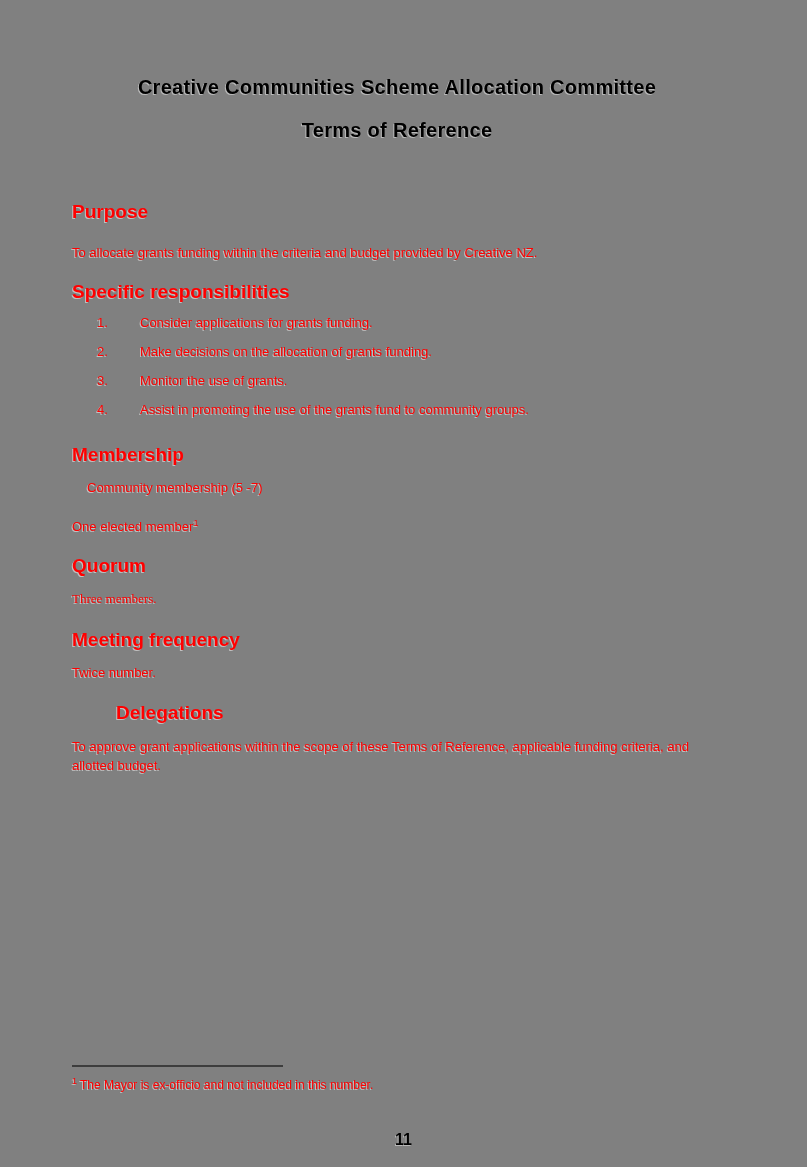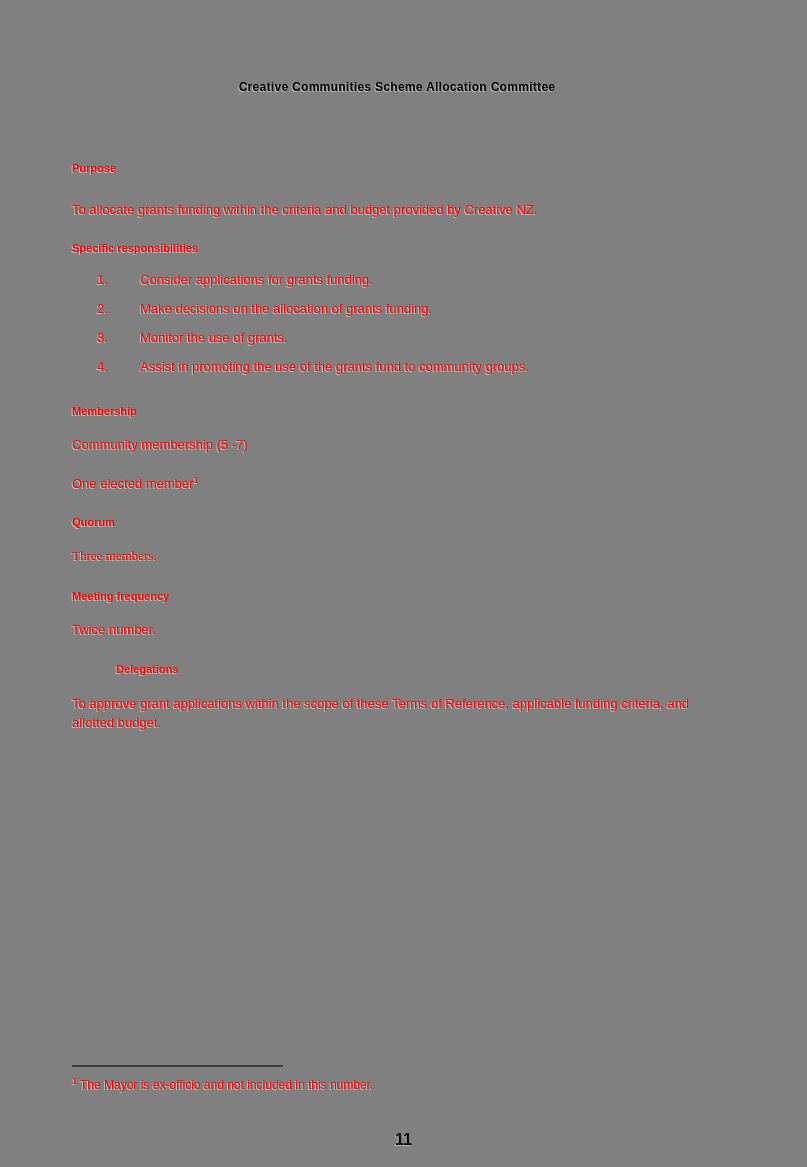--- a/index.html
+++ b/index.html
@@ -22,34 +22,34 @@
   }
   .content {
     position: absolute;
     left: 72px; top: 0;
     width: 650px;
   }
   
   .doc-title {
     color: var(--ink);
     font-weight: bold;
-    font-size: 12px;
+    font-size: 20px;
     line-height: 20px;
     text-align: center;
     letter-spacing: 0.3px;
     text-shadow: -1px 1px 0 rgba(255,255,255,0.45);
   }
   .t1 { margin-top: 77px; }
   .t2 { margin-top: 23px; }
 
   .red { color: var(--red); text-shadow: -1px 1px 0 rgba(255,255,255,0.5); }
 
   .h-sec {
     font-weight: bold;
-    font-size: 11px;
+    font-size: 19px;
     line-height: 17px;
   }
   .body-line {
     font-size: 13px;
     line-height: 18px;
   }
   .h-purpose      { margin-top: 63px; }
   .p-purpose      { margin-top: 24px; }
   .h-spec         { margin-top: 21px; }
 
@@ -61,21 +61,21 @@
     margin-bottom: 12px;
   }
   .num-item .num {
     width: 28px;
     margin-left: 25px;
     flex: 0 0 auto;
   }
   .num-item .txt { flex: 1 1 auto; margin-left: 15px; }
 
   .h-membership   { margin-top: 28px; }
-  .p-community    { margin-top: 16px; }
+  .p-community    { margin-top: 16px; margin-left: 15px; }
   .p-elected      { margin-top: 21px; }
   .h-quorum       { margin-top: 21px; }
   .p-three        { margin-top: 16px; font-family: Liberation Serif, serif; }
   .h-meeting      { margin-top: 23px; }
   .p-twice        { margin-top: 16px; }
   .h-delegations  { margin-top: 22px; padding-left: 44px; }
   .p-delegations  { margin-top: 16px; line-height: 19px; }
 
   sup.fn-ref {
     font-size: 9px;
@@ -113,20 +113,21 @@
     text-shadow: -1px 1px 0 rgba(255,255,255,0.45);
   }
 </style>
 </head>
 <body>
 
 <div class="page">
   <div class="content">
 
     <div class="doc-title t1">Creative Communities Scheme Allocation Committee</div>
+    <div class="doc-title t2">Terms of Reference</div>
 
     <div class="h-sec red h-purpose">Purpose</div>
     <div class="body-line red p-purpose">To allocate grants funding within the criteria and budget provided by Creative NZ.</div>
 
     <div class="h-sec red h-spec">Specific responsibilities</div>
 
     <div class="num-list">
       <div class="num-item red">
         <span class="num">1.</span>
         <span class="txt">Consider applications for grants funding.</span>

